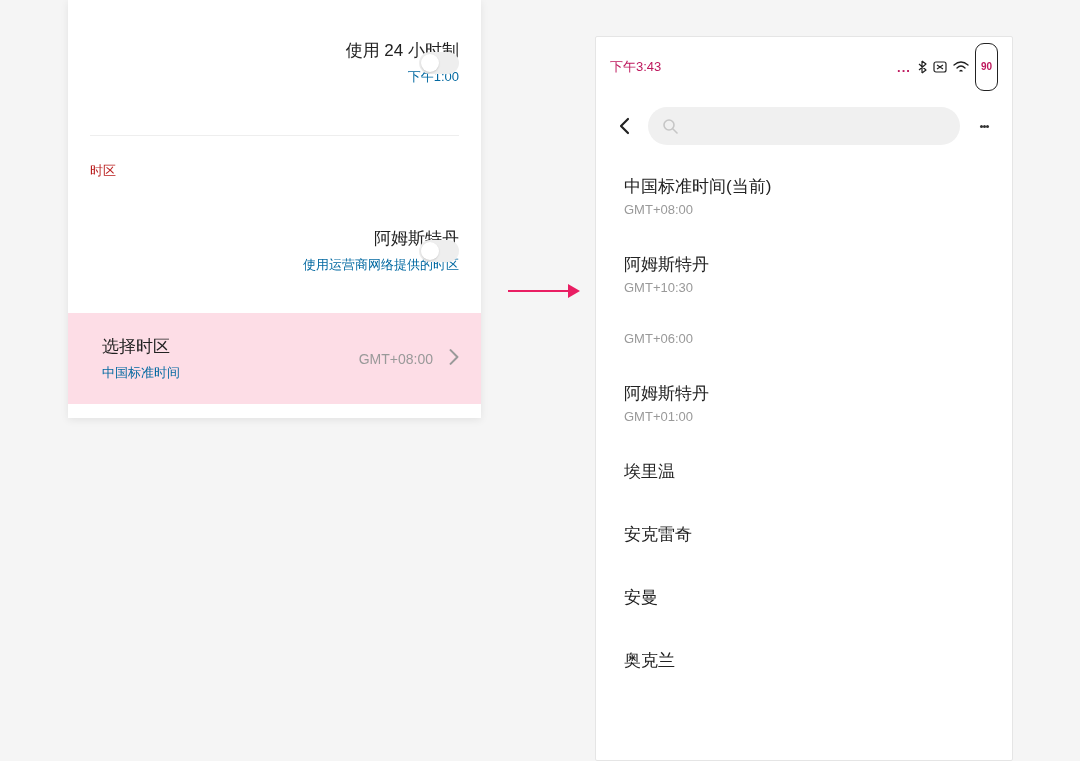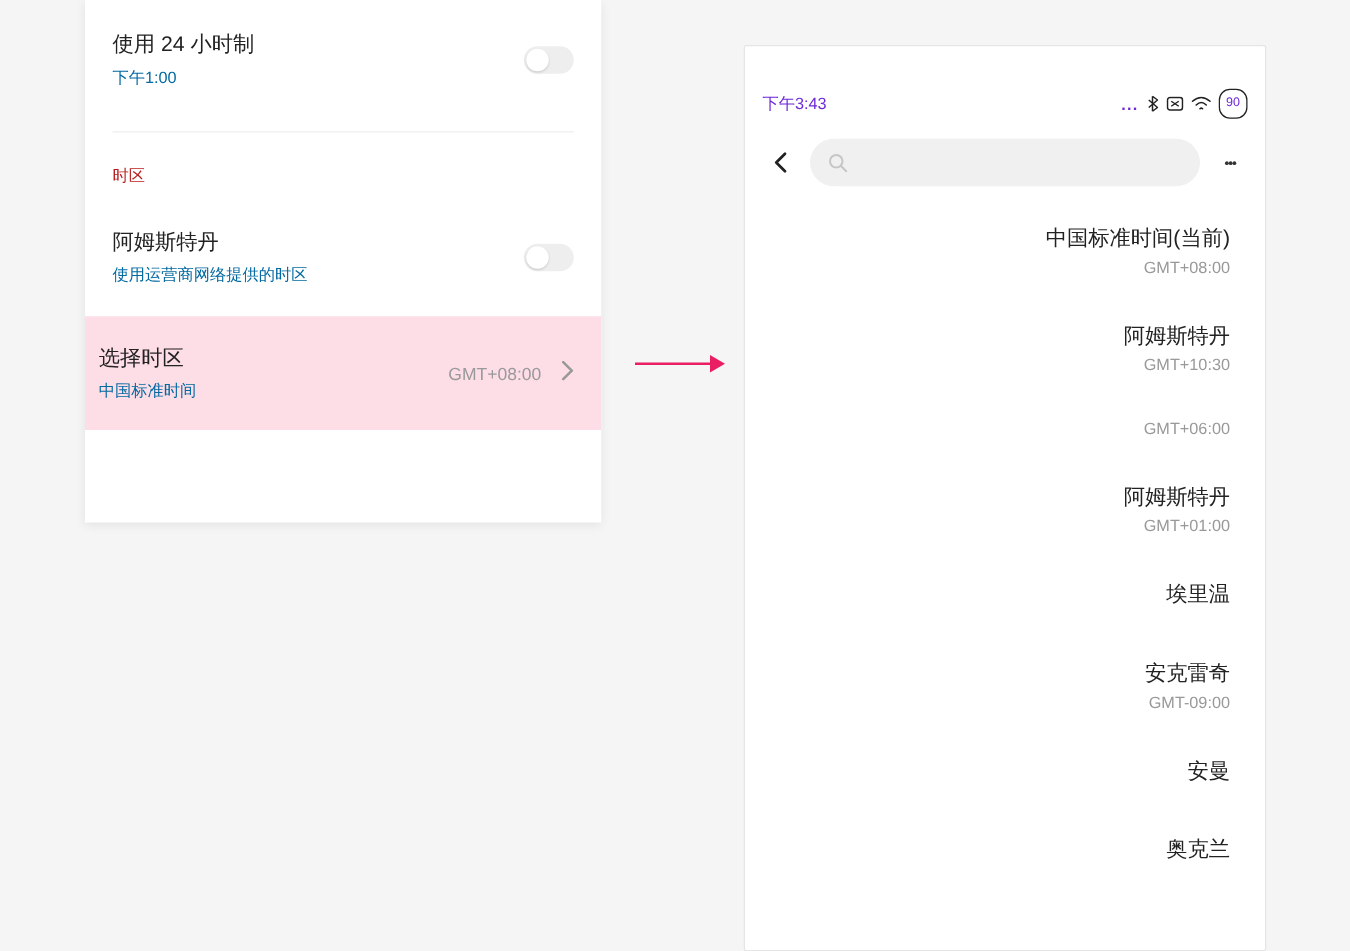--- a/index.html
+++ b/index.html
@@ -15,22 +15,23 @@
       position: absolute;
       left: 68px;
       top: 0;
       width: 413px;
       height: 418px;
       background: #fff;
       box-shadow: 0 2px 8px rgba(0,0,0,0.08);
       overflow: hidden;
     }
     .row {
-      padding: 24px 22px;
+      padding: 39px 22px;
       position: relative;
+      text-align: right;
     }
     .row-title {
       font-size: 17px;
       color: #222;
       margin-bottom: 6px;
       font-weight: 400;
     }
     .row-sub {
       font-size: 13px;
       color: #0369a1;
@@ -61,21 +62,21 @@
       left: 2px;
       top: 2px;
       width: 18px;
       height: 18px;
       background: #fff;
       border-radius: 50%;
       box-shadow: 0 1px 2px rgba(0,0,0,0.15);
     }
     .row-highlight {
       background: #fddde6;
-      padding: 22px 11px;
+      padding: 22px 34px;
       position: relative;
     }
     .row-highlight::after {
       content: "";
       position: absolute;
       right: -38px;
       top: 0;
       width: 38px;
       height: 100%;
       background: #fddde6;
@@ -134,36 +135,35 @@
       border: 1px solid #e5e5e5;
       border-radius: 2px;
       overflow: hidden;
     }
     .statusbar {
       display: flex;
       align-items: center;
       justify-content: space-between;
       padding: 6px 14px 4px 14px;
       font-size: 13px;
-      color: #6d28d9;
-      margin-top: 28px;
+      color: #be185d;
     }
     .status-icons {
       display: flex;
       align-items: center;
       gap: 6px;
     }
     .status-icons svg { display: block; }
     .battery-pill {
       border: 1.3px solid #222;
       border-radius: 9px;
       font-size: 10px;
-      padding: 4px 5px;
+      padding: 16px 5px;
       line-height: 14px;
-      font-weight: 400;
+      font-weight: 700;
     }
     .topbar {
       display: flex;
       align-items: center;
       padding: 12px 14px 8px 14px;
       gap: 10px;
     }
     .back-btn {
       width: 28px;
       height: 28px;
@@ -187,21 +187,20 @@
       display: flex;
       align-items: center;
       justify-content: center;
     }
     .dot { width: 3px; height: 3px; border-radius: 50%; background: #333; margin: 2px 0; }
     .tz-list {
       padding: 4px 0;
     }
     .tz-item {
       padding: 18px 28px;
-      text-align: right;
     }
     .tz-name {
       font-size: 17px;
       color: #222;
       margin-bottom: 4px;
     }
     .tz-offset {
       font-size: 13px;
       color: #999;
     }
@@ -299,21 +298,20 @@
     </div>
     <div class="tz-item">
       <div class="tz-name">阿姆斯特丹</div>
       <div class="tz-offset">GMT+01:00</div>
     </div>
     <div class="tz-item">
       <div class="tz-name">埃里温</div>
     </div>
     <div class="tz-item">
       <div class="tz-name">安克雷奇</div>
-      <div class="tz-offset">GMT-09:00</div>
     </div>
     <div class="tz-item">
       <div class="tz-name">安曼</div>
     </div>
     <div class="tz-item">
       <div class="tz-name">奥克兰</div>
       <div class="tz-offset"></div>
     </div>
   </div>
 </div>

